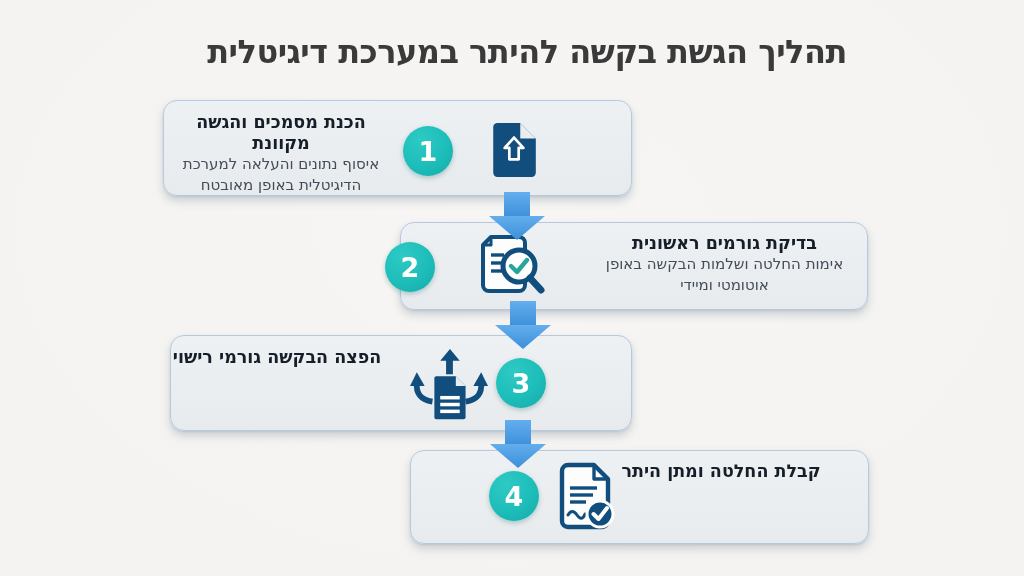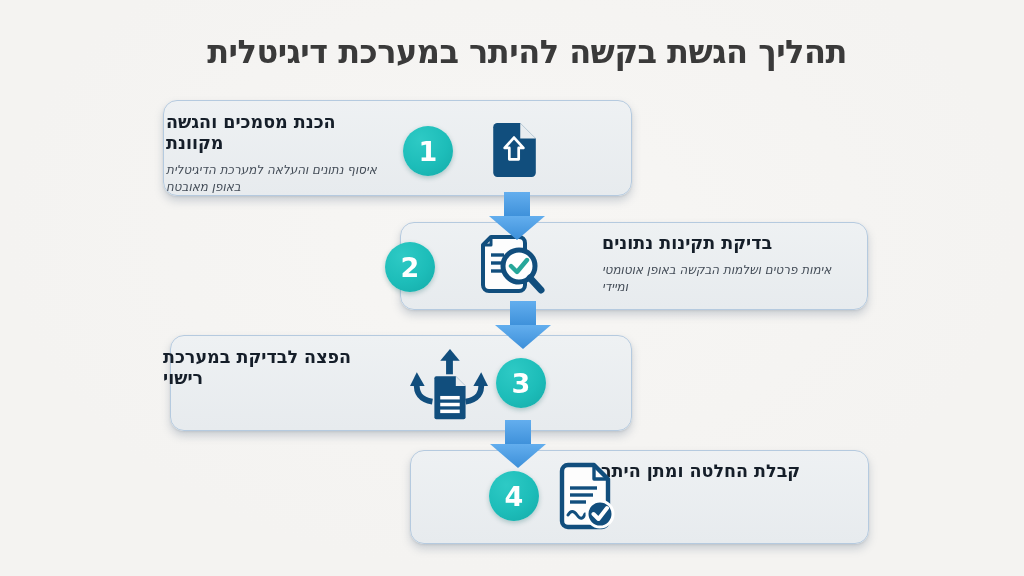--- a/index.html
+++ b/index.html
@@ -33,37 +33,36 @@
     border:1.5px solid var(--card_border);
     border-radius:14px;
     box-shadow:0 5px 9px rgba(110,125,145,.30),0 1px 2px rgba(110,125,145,.18);
     z-index:1;
   }
   .card1{left:163px;top:100px;width:467px;height:94px;}
   .card2{left:400px;top:222px;width:466px;height:86px;}
   .card3{left:170px;top:335px;width:460px;height:94px;}
   .card4{left:410px;top:450px;width:457px;height:92px;}
 
-  .step-text{position:absolute;direction:rtl;text-align:left;}
+  .step-text{position:absolute;direction:rtl;text-align:center;}
   .card1 .step-text{right:235px;top:11px;width:230px;}
   .card2 .step-text{right:20px;top:10px;width:245px;}
   .card3 .step-text{right:240px;top:11px;width:228px;}
   .card4 .step-text{right:27px;top:10px;width:240px;}
 
   .step-title{
     font-size:17.5px;font-weight:bold;
     color:var(--step_title_text);
     line-height:1.2;
   }
   .step-desc{
-    font-size:12px;
+    font-size:15px;
     color:var(--step_desc_text);
     line-height:1.42;
-    margin-top:8px;
-    font-style:italic;
+    margin-top:0;
   }
 
   .num-circle{
     position:absolute;
     width:50px;height:50px;border-radius:50%;
     background:radial-gradient(circle at 35% 28%, #2ecac5 0%, var(--accent_teal) 55%, #14aaa8 100%);
     color:#fff;font-size:27px;font-weight:bold;
     display:flex;align-items:center;justify-content:center;
     box-shadow:0 2px 5px rgba(0,90,90,.28);
     z-index:3;
@@ -135,28 +134,28 @@
         <path d="M22 5 V13 H14" fill="none" stroke="#114e7d" stroke-width="3" stroke-linejoin="round"></path>
         <line x1="22" y1="23" x2="35" y2="23" stroke="#114e7d" stroke-width="3.4"></line>
         <line x1="22" y1="31" x2="33" y2="31" stroke="#114e7d" stroke-width="3.4"></line>
         <line x1="22" y1="39" x2="35" y2="39" stroke="#114e7d" stroke-width="3.4"></line>
         <circle cx="50" cy="34" r="16" fill="#ffffff" stroke="#114e7d" stroke-width="5"></circle>
         <polyline points="42,34 48,40 58,28" fill="none" stroke="#27a79a" stroke-width="4.4" stroke-linecap="round" stroke-linejoin="round"></polyline>
         <line x1="61" y1="46" x2="72" y2="58" stroke="#114e7d" stroke-width="7" stroke-linecap="round"></line>
       </svg>
     </div>
     <div class="step-text">
-      <div class="step-title">בדיקת תקינות נתונים</div>
-      <div class="step-desc">אימות פרטים ושלמות הבקשה באופן אוטומטי ומיידי</div>
+      <div class="step-title">בדיקת גורמים ראשונית</div>
+      <div class="step-desc">אימות החלטה ושלמות הבקשה באופן אוטומטי ומיידי</div>
     </div>
   </div>
 
   <div class="card card3">
     <div class="step-text">
-      <div class="step-title">הפצה לבדיקת במערכת רישוי</div>
+      <div class="step-title">הפצה הבקשה גורמי רישוי</div>
     </div>
     <div class="icon-box">
       <svg width="78" height="78" viewBox="0 0 80 80">
         <path d="M27 30 H47 L57 40 V72 a2 2 0 0 1 -2 2 H27 a2 2 0 0 1 -2 -2 V32 a2 2 0 0 1 2 -2 Z" fill="#114e7d"></path>
         <polygon points="47,30 57,40 47,40" fill="#e9edf0"></polygon>
         <line x1="31" y1="52" x2="51" y2="52" stroke="#ffffff" stroke-width="3.6"></line>
         <line x1="31" y1="59" x2="51" y2="59" stroke="#ffffff" stroke-width="3.6"></line>
         <line x1="31" y1="66" x2="51" y2="66" stroke="#ffffff" stroke-width="3.6"></line>
         <rect x="37" y="13" width="7" height="15" fill="#114e7d"></rect>
         <polygon points="31,14 51,14 41,2" fill="#114e7d"></polygon>

